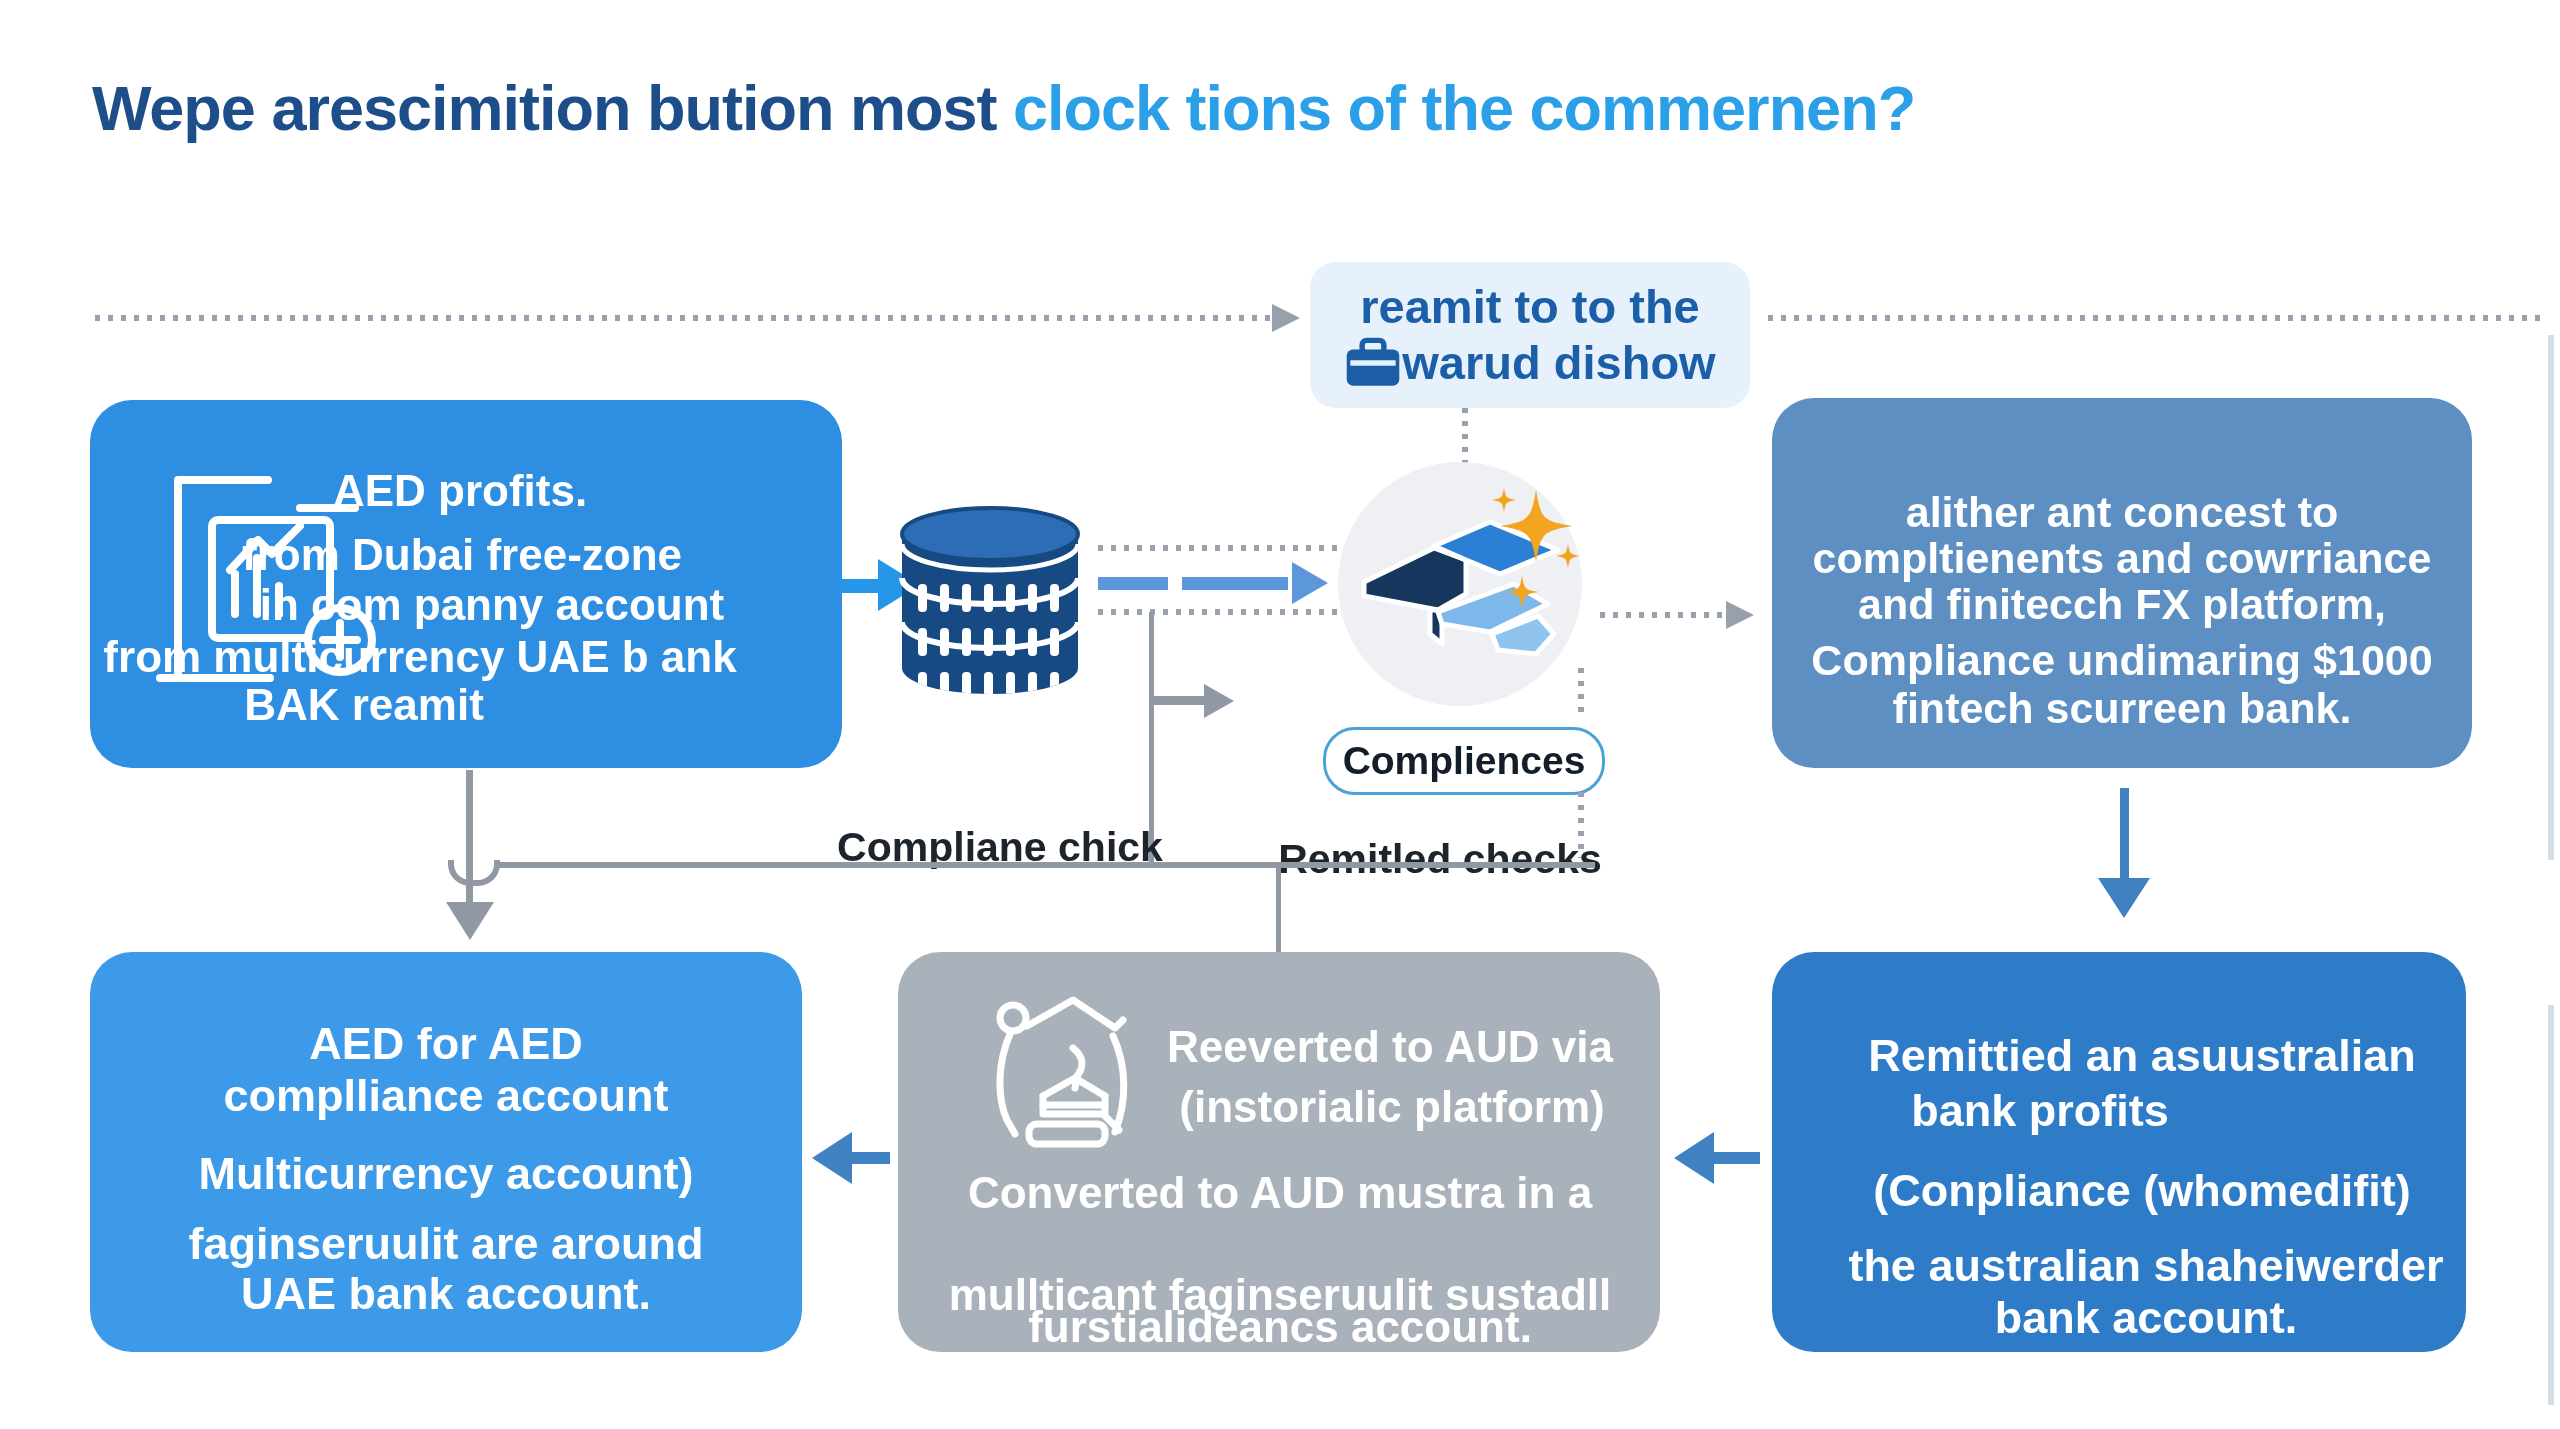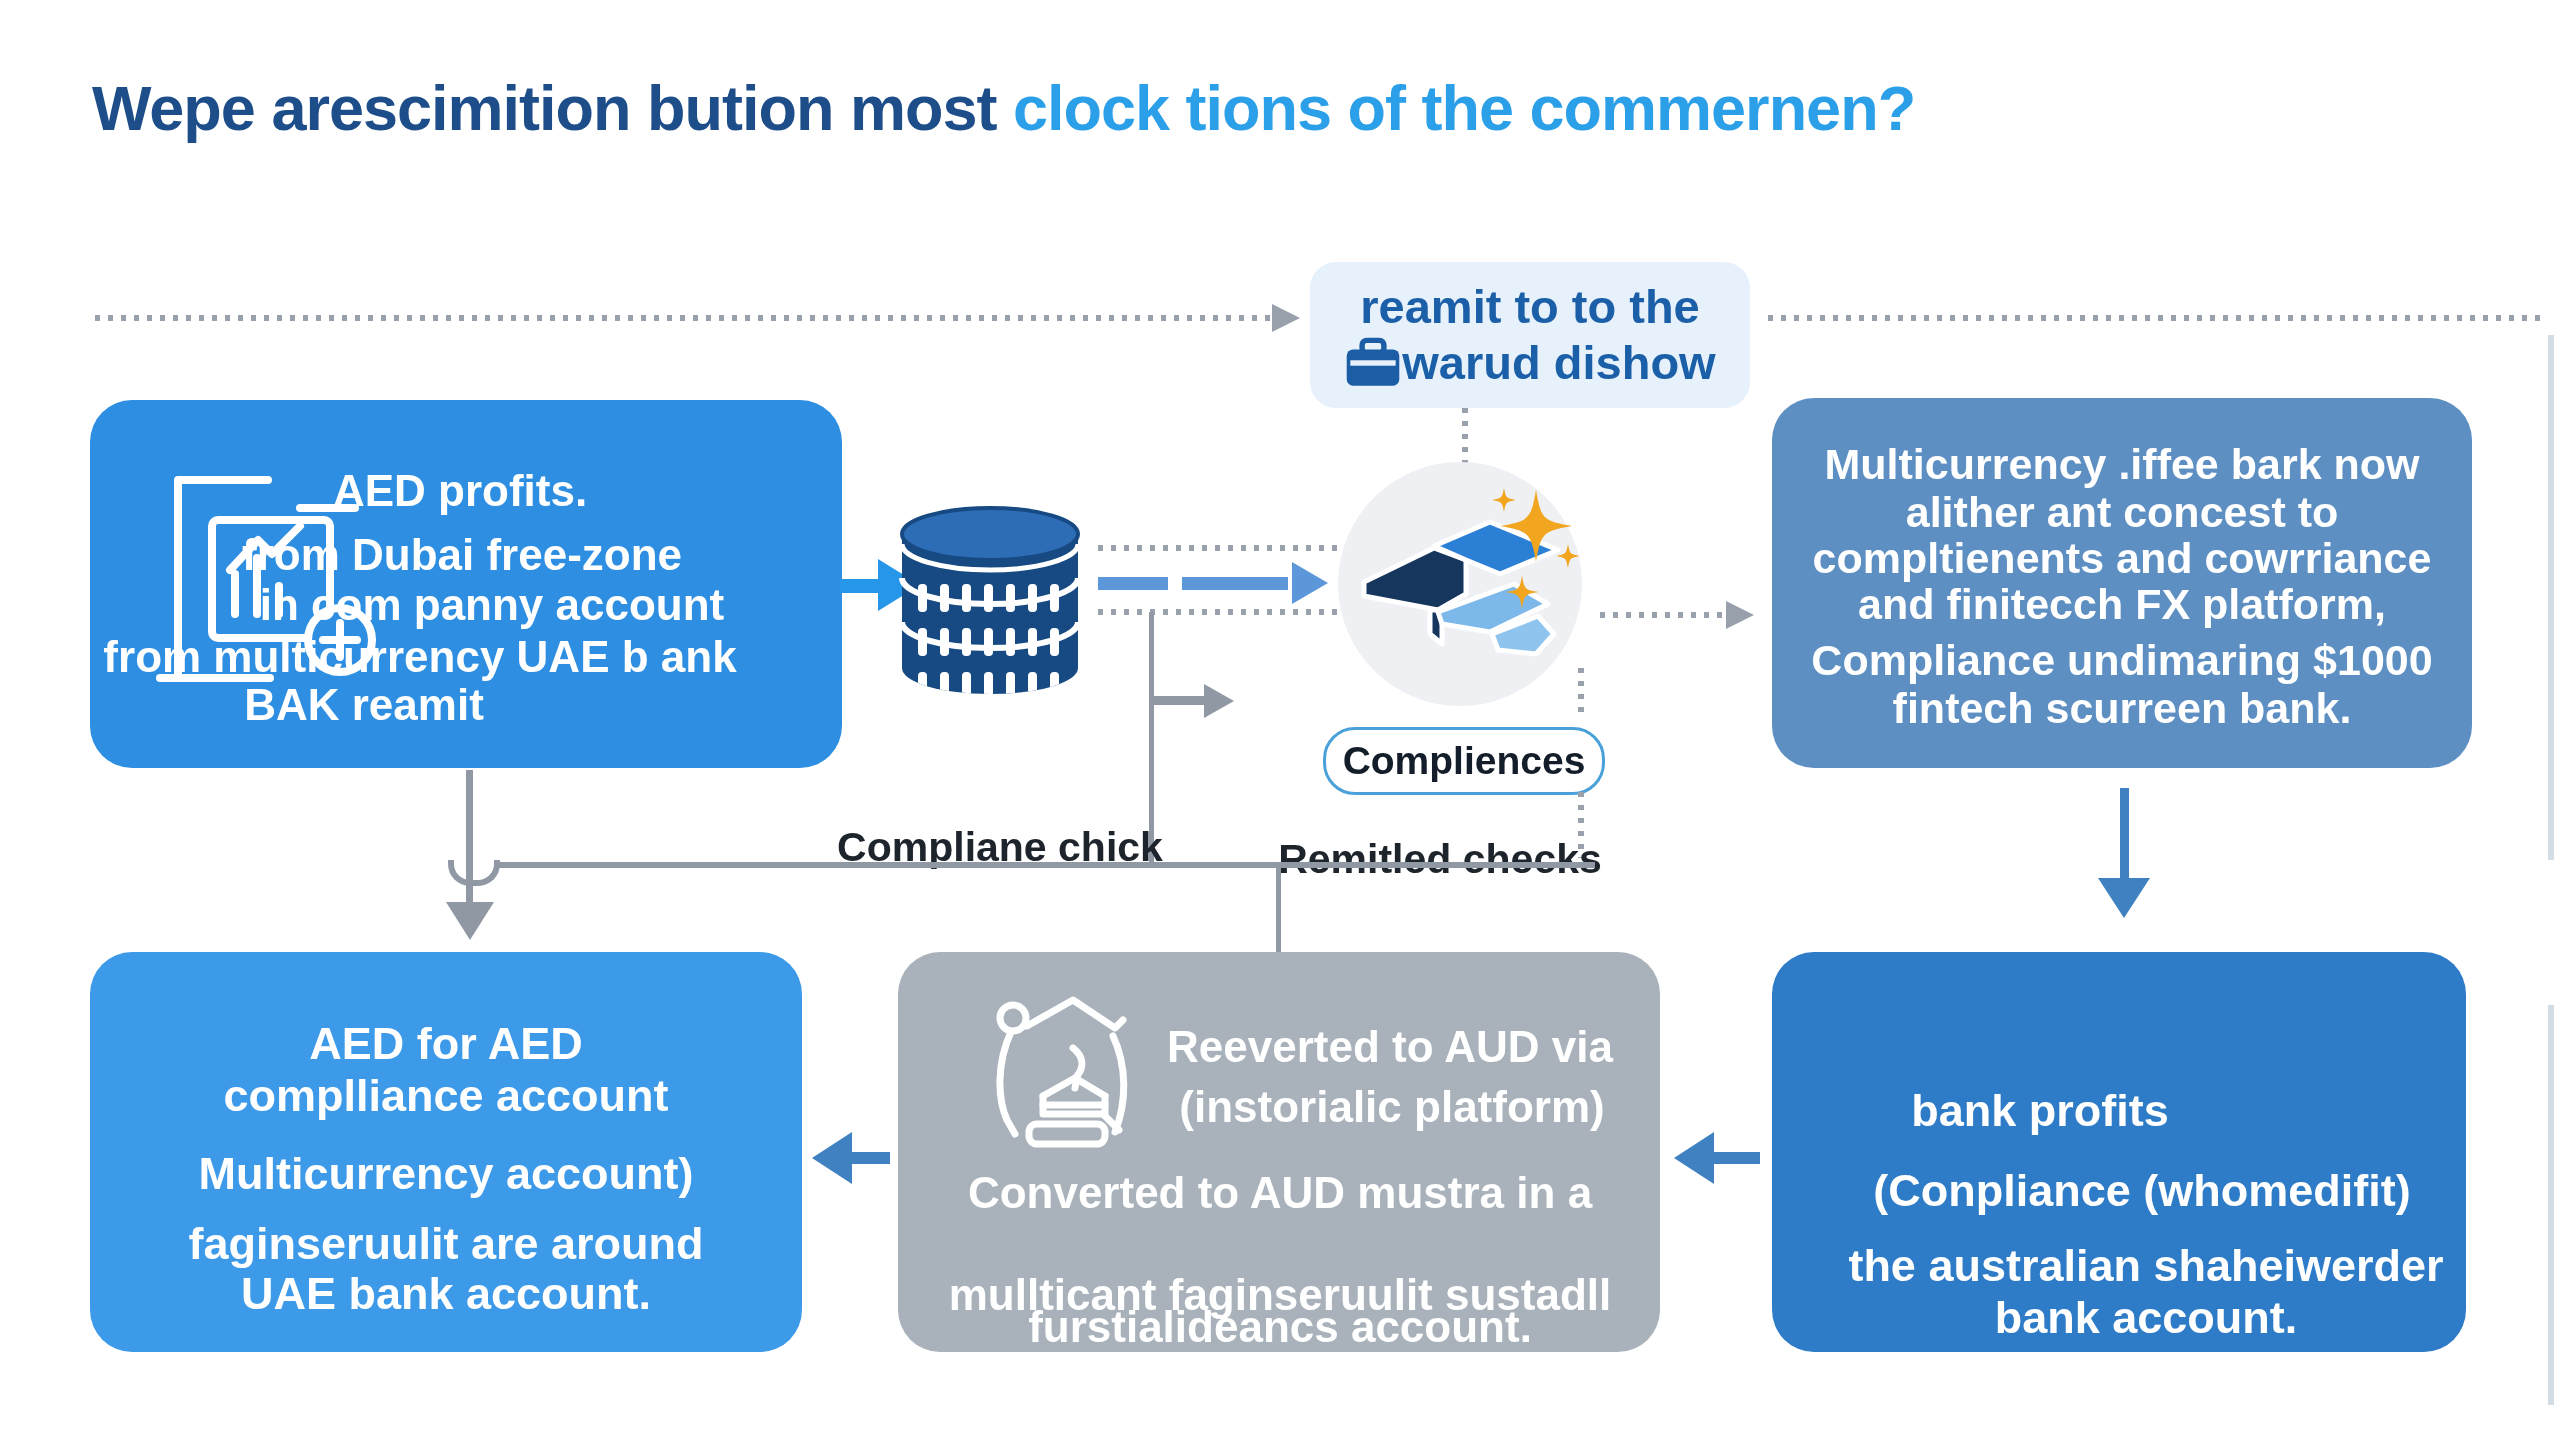--- a/index.html
+++ b/index.html
@@ -181,21 +181,20 @@
 
   <div class="gline" style="left:470px;top:862px;width:1125px;height:6px;"></div>
   <div class="bridge"></div>
   <div class="bridge-arc"></div>
   <div class="gline" style="left:1276px;top:864px;width:5px;height:90px;"></div>
 
   <div class="gline" style="left:466px;top:770px;width:7px;height:136px;"></div>
   <div class="tri tri-d-gray" style="left:446px;top:902px;"></div>
 
   <div class="box bx-topright"></div>
-  <div class="bline fs43" style="left:2122px;top:440px;">Multicurrency .iffee bark now</div>
   <div class="bline fs43" style="left:2122px;top:488px;">alither ant concest to</div>
   <div class="bline fs43" style="left:2122px;top:534px;">compltienents and cowrriance</div>
   <div class="bline fs43" style="left:2122px;top:580px;">and finitecch FX platform,</div>
   <div class="bline fs43" style="left:2122px;top:636px;">Compliance undimaring $1000</div>
   <div class="bline fs43" style="left:2122px;top:684px;">fintech scurreen bank.</div>
 
   <div class="stem-blue" style="left:2120px;top:788px;width:9px;height:92px;"></div>
   <div class="tri tri-d-blue" style="left:2098px;top:878px;"></div>
 
   <div class="box bx-botleft"></div>
@@ -220,20 +219,21 @@
       <path d="M118 122 L134 138"></path>
     </g>
   </svg>
   <div class="bline fs44" style="left:1390px;top:1022px;">Reeverted to AUD via</div>
   <div class="bline fs44" style="left:1392px;top:1082px;">(instorialic platform)</div>
   <div class="bline fs44" style="left:1280px;top:1168px;">Converted to AUD mustra in a</div>
   <div class="bline fs44" style="left:1280px;top:1238px;margin-top:32px;">mullticant faginseruulit sustadll</div>
   <div class="bline fs44" style="left:1280px;top:1302px;">furstialideancs account.</div>
 
   <div class="box bx-botright"></div>
+  <div class="bline fs45" style="left:2142px;top:1030px;">Remittied an asuustralian</div>
   <div class="bline fs45" style="left:2040px;top:1085px;">bank profits</div>
   <div class="bline fs45" style="left:2142px;top:1165px;">(Conpliance (whomedifit)</div>
   <div class="bline fs45" style="left:2146px;top:1240px;">the australian shaheiwerder</div>
   <div class="bline fs45" style="left:2146px;top:1292px;">bank account.</div>
 
   <div class="stem-blue" style="left:850px;top:1152px;width:40px;height:12px;"></div>
   <div class="tri tri-l-blue" style="left:812px;top:1132px;"></div>
   <div class="stem-blue" style="left:1712px;top:1152px;width:48px;height:12px;"></div>
   <div class="tri tri-l-blue" style="left:1674px;top:1132px;"></div>
 

